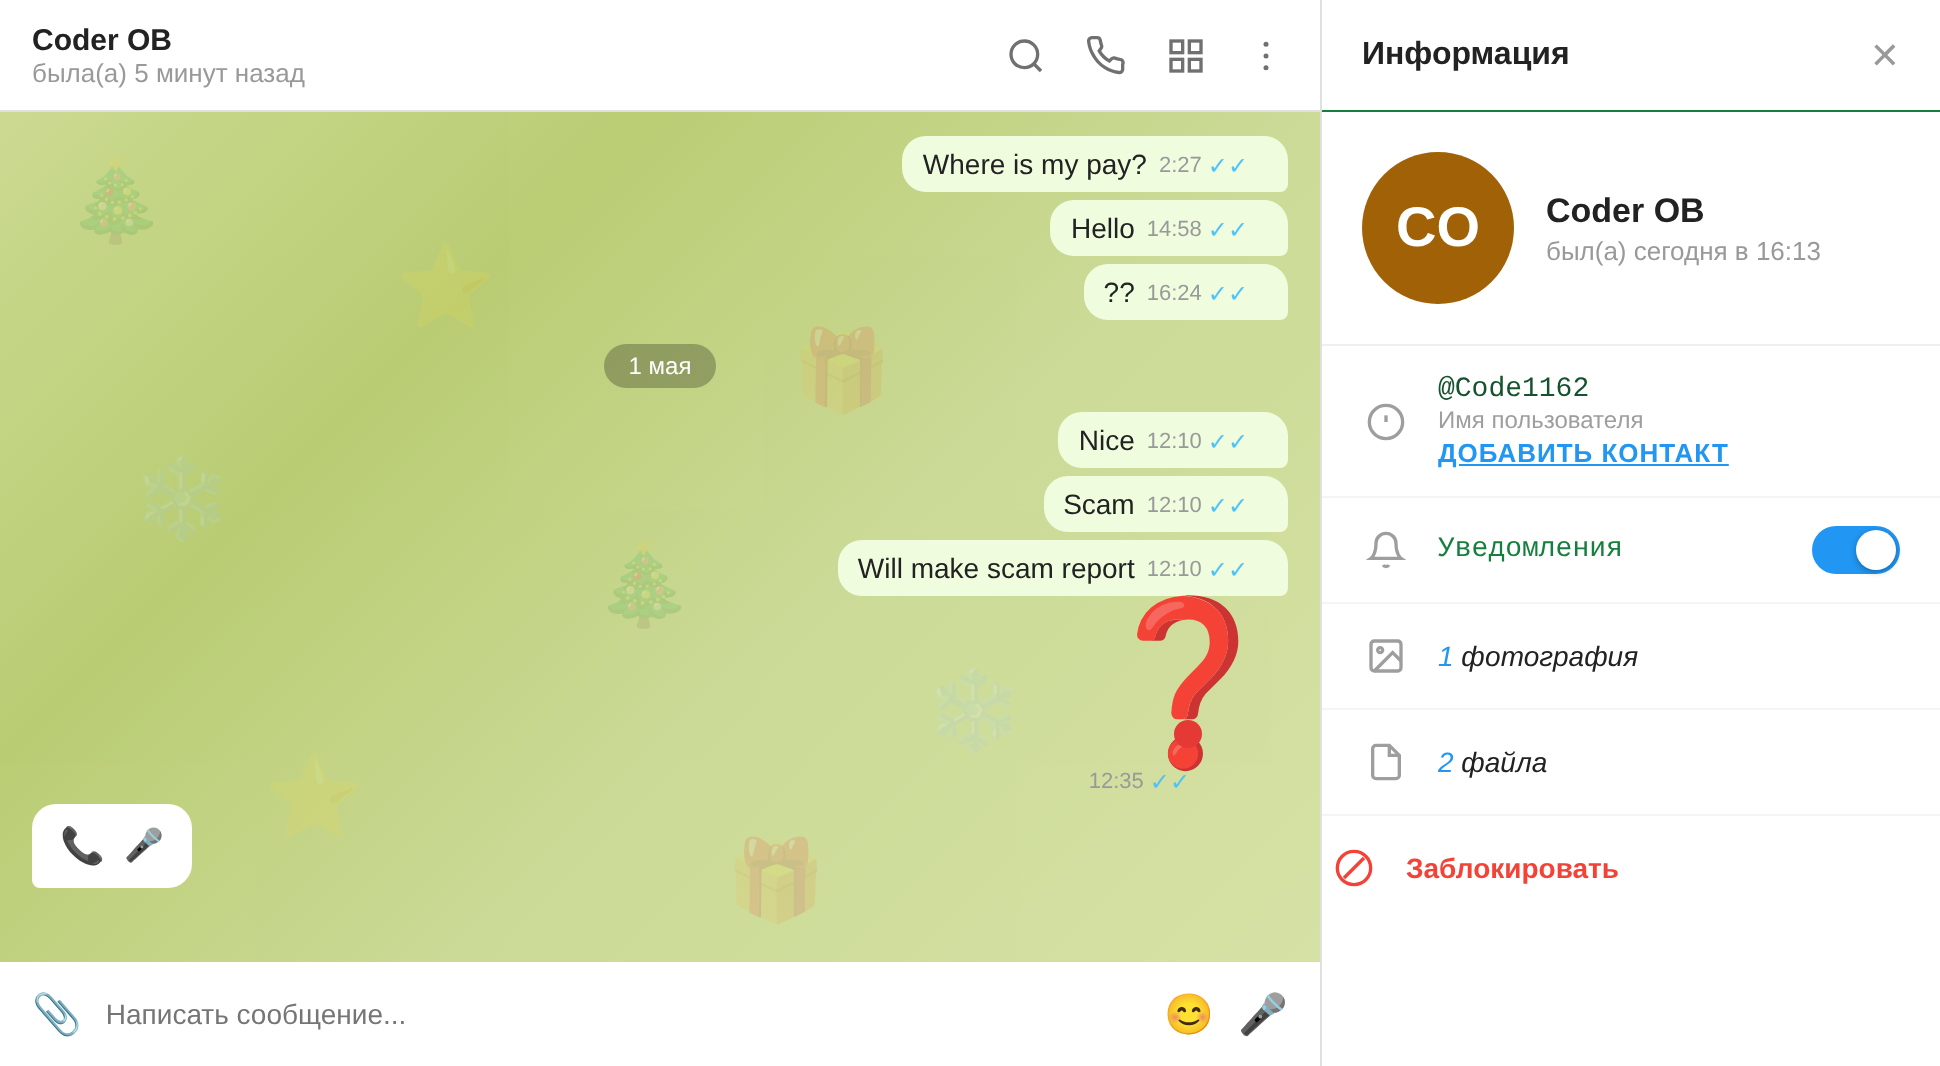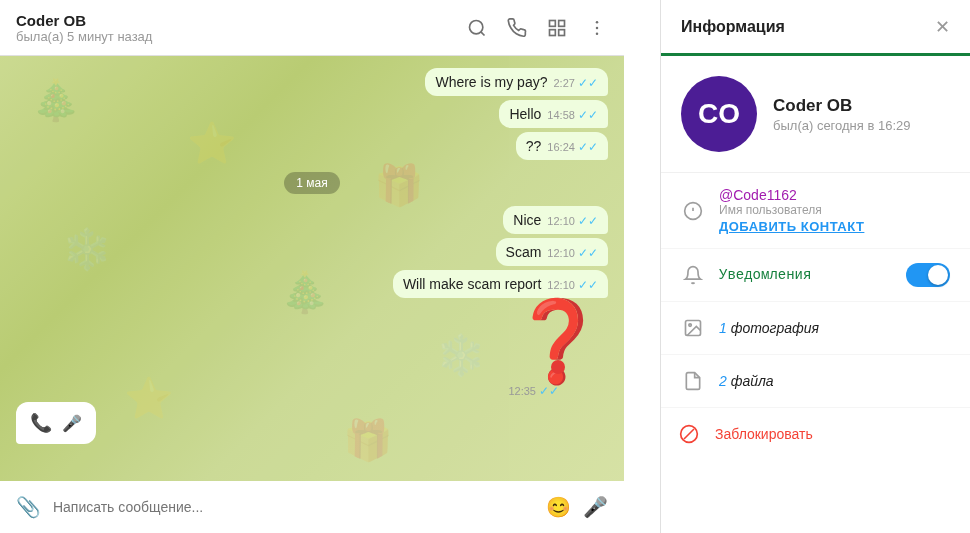--- a/index.html
+++ b/index.html
@@ -1,19 +1,19 @@
 <!DOCTYPE html>
 <html><head>
   <meta charset="utf-8">
   <style>
     * { margin: 0; padding: 0; box-sizing: border-box; }
     body { font-family: -apple-system, BlinkMacSystemFont, 'Segoe UI', sans-serif; width: 970px; height: 533px; overflow: hidden; display: flex; flex-direction: column; }
 
     
-    .app-container { display: flex; width: 970px; height: 533px; gap: 36px; }
+    .app-container { display: flex; width: 970px; height: 533px; }
 
     
     .chat-area { flex: 1; display: flex; flex-direction: column; background: #e8f0d0; position: relative; overflow: hidden; }
 
     
     .chat-header { background: #fff; display: flex; align-items: center; padding: 8px 16px; height: 56px; border-bottom: 1px solid #e0e0e0; z-index: 10; }
     .chat-header-info { flex: 1; }
     .chat-header-name { font-size: 15px; font-weight: 600; color: #222; }
     .chat-header-status { font-size: 13px; color: #999; }
     .chat-header-actions { display: flex; gap: 18px; align-items: center; }
@@ -27,21 +27,21 @@
 
     
     .date-divider { display: flex; justify-content: center; margin: 8px 0; }
     .date-badge { background: rgba(0,0,0,0.25); color: #fff; border-radius: 12px; padding: 4px 12px; font-size: 12px; }
 
     
     .message-row { display: flex; }
     .message-row.outgoing { justify-content: flex-end; }
     .message-row.incoming { justify-content: flex-start; }
 
-    .bubble { max-width: 340px; border-radius: 12px; padding: 6px 10px 6px 10px; font-size: 14px; position: relative; }
+    .bubble { max-width: 340px; border-radius: 12px; padding: 6px 20px 6px 10px; font-size: 14px; position: relative; }
     .bubble.outgoing { background: #effdde; border-bottom-right-radius: 4px; }
 
     .bubble-content { display: flex; align-items: flex-end; gap: 6px; flex-wrap: wrap; }
     .bubble-text { color: #222; }
     .bubble-meta { display: flex; align-items: center; gap: 3px; margin-left: auto; }
     .bubble-time { font-size: 11px; color: #999; white-space: nowrap; }
     .check-icon { color: #4fc3f7; font-size: 12px; }
 
     
     .sticker-bubble { background: transparent !important; padding: 0 !important; }
@@ -52,52 +52,52 @@
 
     
     .chat-input-bar { background: #fff; display: flex; align-items: center; padding: 8px 16px; gap: 12px; height: 52px; position: relative; z-index: 2; }
     .input-icon { color: #9e9e9e; font-size: 20px; cursor: pointer; }
     .input-field { flex: 1; border: none; outline: none; font-size: 14px; color: #bbb; background: transparent; }
     .emoji-icon { color: #9e9e9e; font-size: 20px; cursor: pointer; }
     .mic-icon { color: #9e9e9e; font-size: 20px; cursor: pointer; }
 
     
     .info-panel { width: 310px; background: #fff; border-left: 1px solid #e0e0e0; display: flex; flex-direction: column; }
-    .info-header { display: flex; align-items: center; justify-content: space-between; padding: 16px 20px; border-bottom: 3px solid #15803d; height: 56px; }
+    .info-header { display: flex; align-items: center; justify-content: space-between; padding: 16px 20px; border-bottom: 1px solid #15803d; height: 56px; }
     .info-title { font-size: 16px; font-weight: 600; color: #222; }
     .info-close { cursor: pointer; color: #999; font-size: 18px; }
 
     
     .profile-section { display: flex; align-items: center; gap: 16px; padding: 20px; border-bottom: 1px solid #f0f0f0; }
-    .avatar { width: 76px; height: 76px; border-radius: 50%; background: #4c1d95; display: flex; align-items: center; justify-content: center; font-size: 28px; font-weight: 600; color: #fff; flex-shrink: 0; }
+    .avatar { width: 76px; height: 76px; border-radius: 50%; background: #a16207; display: flex; align-items: center; justify-content: center; font-size: 28px; font-weight: 600; color: #fff; flex-shrink: 0; }
     .profile-name { font-size: 17px; font-weight: 600; color: #222; }
     .profile-status { font-size: 13px; color: #999; margin-top: 2px; }
 
     
     .info-rows { display: flex; flex-direction: column; }
     .info-row { display: flex; align-items: center; gap: 14px; padding: 14px 20px; border-bottom: 1px solid #f5f5f5; }
     .info-row-icon { width: 24px; height: 24px; display: flex; align-items: center; justify-content: center; color: #9e9e9e; font-size: 18px; flex-shrink: 0; }
     .info-row-content { flex: 1; }
-    .info-row-main { font-size: 14px; color: #a21caf; }
+    .info-row-main { font-size: 14px; color: #14532d; font-family: Liberation Mono, monospace; }
     .info-row-sub { font-size: 12px; color: #9e9e9e; }
     .add-contact-btn { font-size: 13px; font-weight: 600; color: #2196f3; cursor: pointer; letter-spacing: 0.5px; margin-top: 2px; text-decoration: underline; }
 
     
     .notif-row { display: flex; align-items: center; gap: 14px; padding: 14px 20px; border-bottom: 1px solid #f5f5f5; }
     .notif-label { flex: 1; font-size: 14px; color: #15803d; font-family: Liberation Mono, monospace; }
     .toggle { width: 44px; height: 24px; border-radius: 12px; background: #2196f3; position: relative; cursor: pointer; flex-shrink: 0; }
     .toggle-knob { width: 20px; height: 20px; border-radius: 50%; background: #fff; position: absolute; top: 2px; right: 2px; box-shadow: 0 1px 3px rgba(0,0,0,0.3); }
 
     
     .media-row { display: flex; align-items: center; gap: 14px; padding: 14px 20px; border-bottom: 1px solid #f5f5f5; cursor: pointer; font-style: italic; }
     .media-row-icon { width: 24px; height: 24px; display: flex; align-items: center; justify-content: center; color: #9e9e9e; font-size: 18px; }
     .media-row-text { font-size: 14px; color: #222; }
 
     
-    .block-row { display: flex; align-items: center; gap: 14px; padding: 14px 16px; cursor: pointer; }
+    .block-row { display: flex; align-items: center; gap: 14px; padding: 14px 4px; cursor: pointer; font-weight: bold; }
     .block-icon { width: 24px; height: 24px; display: flex; align-items: center; justify-content: center; color: #f44336; font-size: 18px; }
     .block-label { font-size: 14px; color: #f44336; }
 
     
     .deco { position: absolute; opacity: 0.15; font-size: 40px; pointer-events: none; }
 
     
     .messages-scroll { flex: 1; overflow-y: auto; position: relative; }
   </style>
 </head>
@@ -268,21 +268,21 @@
 
     <div class="info-header">
       <span class="info-title">Информация</span>
       <span class="info-close">✕</span>
     </div>
 
     <div class="profile-section">
       <div class="avatar">CO</div>
       <div>
         <div class="profile-name">Coder OB</div>
-        <div class="profile-status">был(а) сегодня в 16:29</div>
+        <div class="profile-status">был(а) сегодня в 16:13</div>
       </div>
     </div>
 
     <div class="info-rows">
 
       <div class="info-row">
         <div class="info-row-icon">
           <svg width="20" height="20" viewBox="0 0 24 24" fill="none" stroke="currentColor" stroke-width="2">
             <circle cx="12" cy="12" r="10"></circle>
               <line x1="12" y1="8" x2="12" y2="12"></line>

